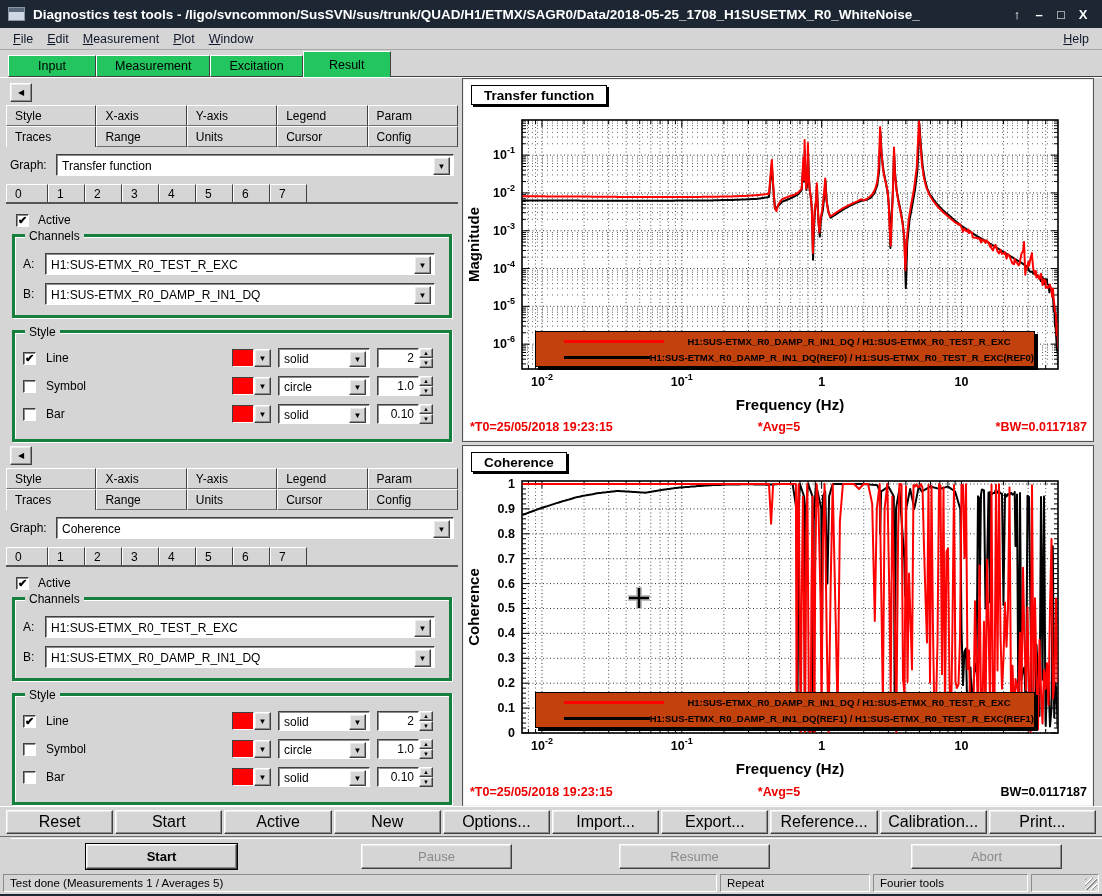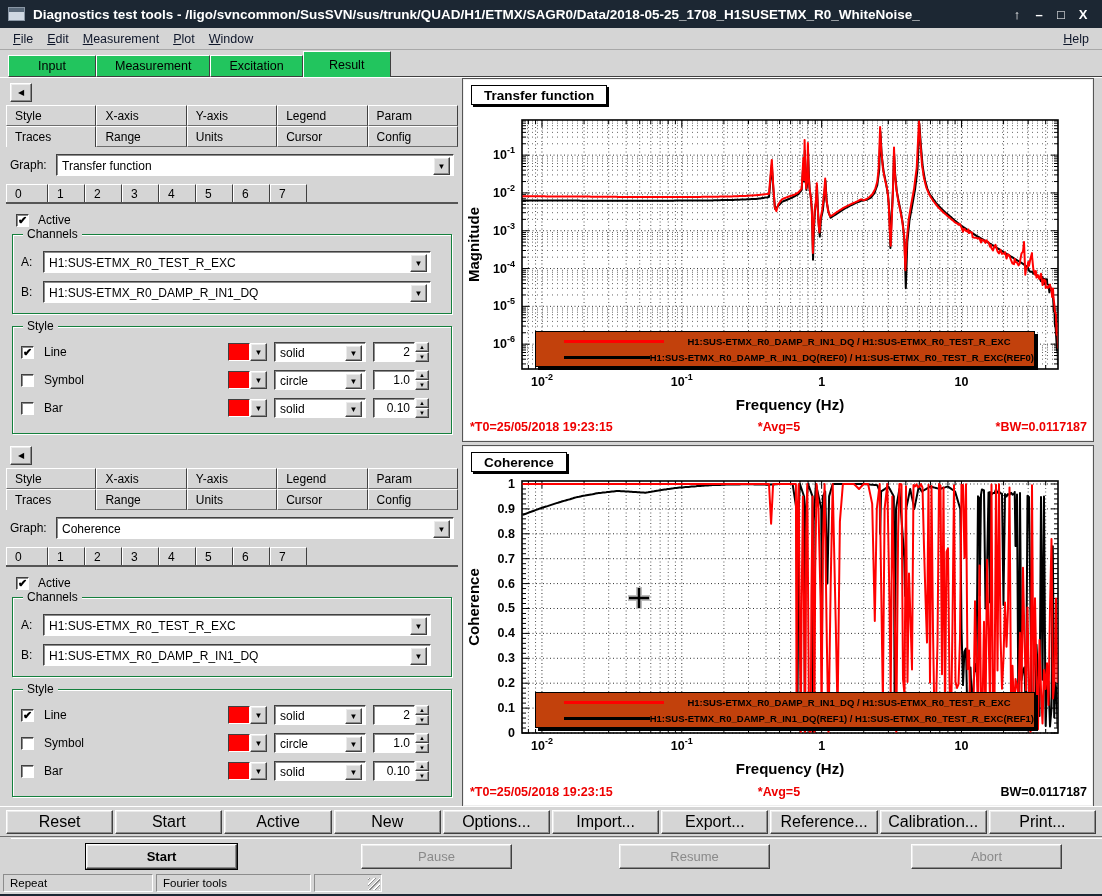--- a/index.html
+++ b/index.html
@@ -38,21 +38,21 @@
   .combo{flex:1;height:22px;display:flex;position:relative;}
   .combo-field{flex:1;height:22px;display:flex;align-items:center;padding:0 5px;white-space:nowrap;overflow:hidden;}
   .combo-btn{width:17px;height:18px;margin:1px 2px 0 0;position:absolute;right:1px;top:1px;font-size:8px;display:flex;align-items:center;justify-content:center;}
   .trace-tabs{display:flex;height:20px;margin-top:8px;border-bottom:2px solid #555;}
   .ttab{width:37px;border-top:1px solid #fff;border-left:1px solid #fff;border-right:1px solid #404040;display:flex;align-items:center;padding-left:8px;}
   .ttab.active{width:42px;}
   .ttab-fill{flex:1;}
   .active-row{display:flex;align-items:center;margin:9px 0 7px 10px;}
   .cb{width:13px;height:13px;background:#fff;border:1px solid;border-color:#404040 #fff #fff #404040;box-shadow:inset 1px 1px 0 #8c8c8c;font-size:11px;line-height:11px;text-align:center;font-weight:bold;}
   .cb-label{margin-left:9px;}
-  .group{position:relative;border:1px solid #15803d;box-shadow:1px 1px 0 #fff inset, 1px 1px 0 #fff;margin:0 6px 12px 6px;padding:12px 20px 8px 6px;}
+  .group{position:relative;border:3px solid #15803d;box-shadow:1px 1px 0 #fff inset, 1px 1px 0 #fff;margin:0 6px 12px 6px;padding:12px 14px 8px 6px;}
   .group-legend{position:absolute;top:-8px;left:10px;background:#d5d5d5;padding:0 4px;}
   .chan-row{display:flex;align-items:center;margin:4px 0 8px 2px;}
   .chan-label{width:22px;}
   .style-group{padding-top:14px;}
   .srow{display:flex;align-items:center;height:22px;margin:0 2px 6px 2px;}
   .srow .slabel{width:100px;margin-left:10px;}
   .ccombo{display:flex;margin-left:auto;height:20px;}
   .swatch{width:22px;height:18px;border:1px solid;border-color:#404040 #fff #fff #404040;margin-top:1px;}
   .ccombo .combo-btn2{width:17px;height:18px;margin-top:1px;font-size:8px;display:flex;align-items:center;justify-content:center;}
   .stylecombo{width:92px;height:20px;position:relative;display:flex;margin-left:7px;}
@@ -980,20 +980,21 @@
   </div>
 
   <div class="runrow">
     <button class="btn3d runbtn default" id="btn-start">Start</button>
     <button class="btn3d runbtn disabled" id="btn-pause">Pause</button>
     <button class="btn3d runbtn disabled" id="btn-resume">Resume</button>
     <button class="btn3d runbtn disabled" id="btn-abort">Abort</button>
   </div>
 
   <div class="statusbar">
+    <div class="sfield main">Test done (Measurements 1 / Averages 5)</div>
     <div class="sfield repeat">Repeat</div>
     <div class="sfield tools">Fourier tools</div>
     <div class="sfield grip-box">
         <span class="grip"></span>
       </div>
   </div>
   <div class="bottom-strip"></div>
 </div>
 
 </body></html>

